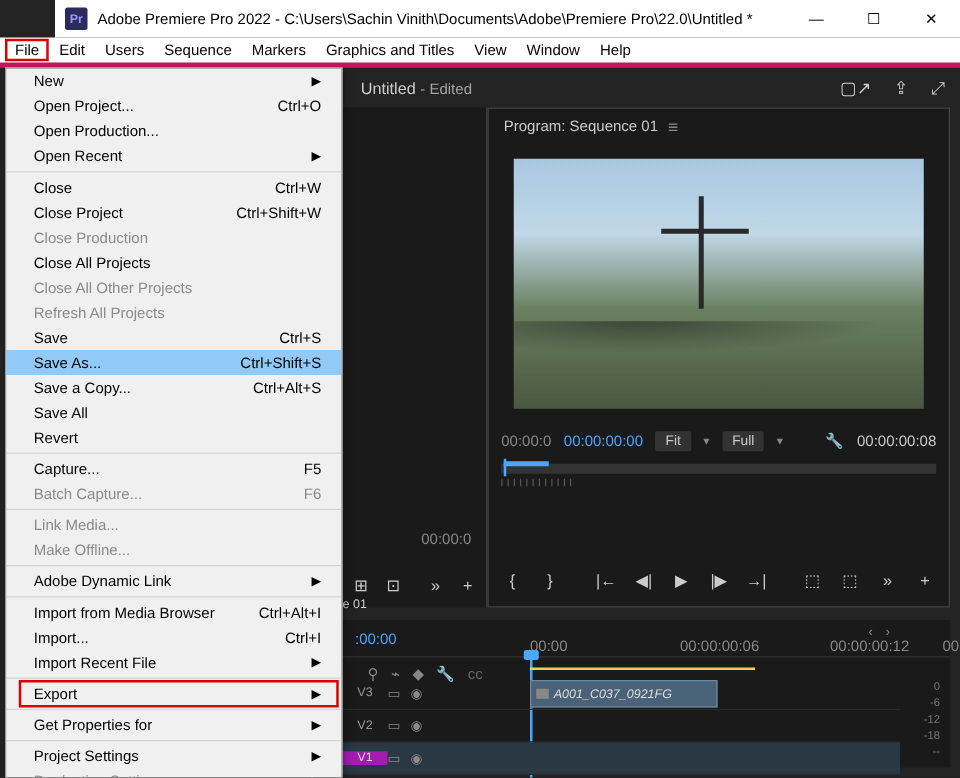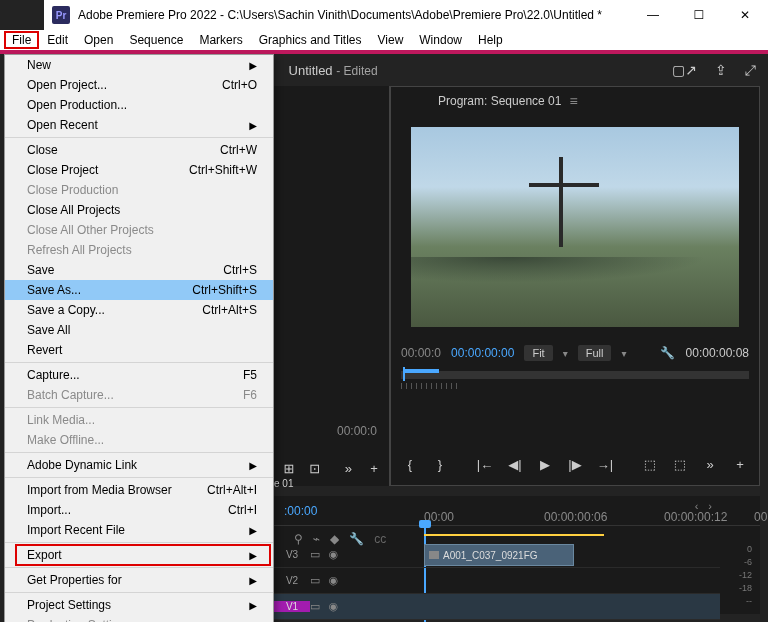--- a/index.html
+++ b/index.html
@@ -19,21 +19,21 @@
 .main-area { position:absolute; top:86px; left:0; right:0; bottom:0; background:#232323; }
 .dropdown { position:absolute; top:54px; left:4px; width:270px; background:#f0f0f0; border:1px solid #999; z-index:100; box-shadow:3px 3px 6px rgba(0,0,0,0.3); }
 .dd-row { display:flex; justify-content:space-between; align-items:center; padding:3px 16px 3px 22px; font-size:12px; color:#000; cursor:pointer; position:relative; }
 .dd-row.disabled { color:#8a8a8a; cursor:default; }
 .dd-row.highlighted { background:#91c9f7; }
 .dd-row.boxed::after { content:""; position:absolute; left:10px; right:2px; top:-1px; bottom:-1px; border:2px solid #d00; pointer-events:none; }
 .dd-sep { height:1px; background:#d4d4d4; margin:2px 0; }
 .dd-arrow { color:#000; font-size:10px; }
 .dd-row.disabled .dd-arrow { color:#aaa; }
 .program-panel { position:absolute; top:0; left:390px; right:8px; height:400px; background:#1a1a1a; border:1px solid #444; }
-.panel-header { height:28px; display:flex; align-items:center; padding:0 12px; color:#ccc; font-size:12px; gap:8px;margin-left:35px; }
+.panel-header { height:28px; display:flex; align-items:center; padding:0 12px; color:#ccc; font-size:12px; gap:8px; }
 .hamburger { color:#888; font-size:14px; }
 .preview { position:absolute; top:40px; left:20px; right:20px; height:200px; background:linear-gradient(to bottom,#a8c8e0 0%,#c0d8e8 30%,#6a8060 60%,#4a5840 100%); overflow:hidden; }
 .preview::before { content:""; position:absolute; left:45%; top:15%; width:4px; height:90px; background:#2a2a2a; }
 .preview::after { content:""; position:absolute; left:36%; top:28%; width:70px; height:4px; background:#2a2a2a; }
 .hill { position:absolute; bottom:40px; left:0; right:0; height:30px; background:radial-gradient(ellipse at 30% 0%,#3a4838 0%,transparent 60%); }
 .timecode-row { position:absolute; top:252px; left:10px; right:10px; height:28px; display:flex; align-items:center; gap:10px; font-size:12px; }
 .tc-left { color:#888; }
 .tc-blue { color:#4aa8ff; }
 .tc-sel { background:#333; color:#ccc; padding:2px 8px; border-radius:2px; font-size:11px; }
 .tc-chev { color:#888; font-size:10px; }
@@ -52,21 +52,21 @@
 .tl-time { color:#4aa8ff; }
 .tl-ruler { position:absolute; top:14px; left:150px; right:40px; height:16px; }
 .tl-ruler span { position:absolute; color:#888; font-size:12px; }
 .tl-playhead { position:absolute; top:30px; left:150px; width:2px; height:120px; background:#4aa8ff; }
 .tl-playhead::before { content:""; position:absolute; top:-6px; left:-5px; width:12px; height:8px; background:#4aa8ff; border-radius:2px; }
 .tl-yellow { position:absolute; top:38px; left:150px; width:180px; height:2px; background:#ffd040; }
 .tracks { position:absolute; top:46px; left:0; right:40px; bottom:0; }
 .track { height:26px; display:flex; align-items:center; border-bottom:1px solid #2a2a2a; }
 .track-label { width:36px; text-align:center; color:#999; font-size:10px; }
 .track-icons { width:90px; display:flex; gap:8px; color:#888; font-size:11px; }
-.clip { position:absolute; left:150px; height:22px; background:#4a6278; border:1px solid #6a88a0; font-size:10px; color:#ddd; padding:0 4px; display:flex; align-items:center; gap:4px; }
+.clip { position:absolute; left:150px; height:22px; background:#4a6278; border:1px solid #6a88a0; font-size:10px; color:#ddd; padding:0 4px; display:flex; align-items:center; gap:4px;font-style:italic; }
 .clip-icon { width:10px; height:8px; background:#888; }
 .track.v1 { background:#2a3844; }
 .track.v1 .track-label { background:#a21caf; color:#ddd; }
 .vruler { position:absolute; right:4px; top:44px; bottom:4px; width:30px; background:#1a1a1a; display:flex; flex-direction:column; justify-content:space-between; padding:4px 0; }
 .vruler span { color:#777; font-size:9px; text-align:right; padding-right:4px; }
 .diamond { position:absolute; right:24px; color:#888; font-size:10px; }
 .tl-tools { position:absolute; top:36px; left:20px; display:flex; gap:10px; color:#888; font-size:12px; }
 .tl-tab { position:absolute; top:-18px; left:0; color:#ccc; font-size:10px; }
 .source-left { position:absolute; top:0; left:274px; width:116px; height:400px; background:#1a1a1a; border-right:1px solid #444; }
 .src-time { position:absolute; bottom:48px; right:12px; color:#888; font-size:12px; }
@@ -82,21 +82,21 @@
   <div class="window-controls">
     <div class="window-btn">—</div>
     <div class="window-btn">☐</div>
     <div class="window-btn">✕</div>
   </div>
 </div>
 
 <div class="menubar">
   <div class="menu-item active">File</div>
   <div class="menu-item">Edit</div>
-  <div class="menu-item">Open</div>
+  <div class="menu-item">Users</div>
   <div class="menu-item">Sequence</div>
   <div class="menu-item">Markers</div>
   <div class="menu-item">Graphics and Titles</div>
   <div class="menu-item">View</div>
   <div class="menu-item">Window</div>
   <div class="menu-item">Help</div>
 </div>
 
 <div class="workspace-header">
   <div class="ws-title">

